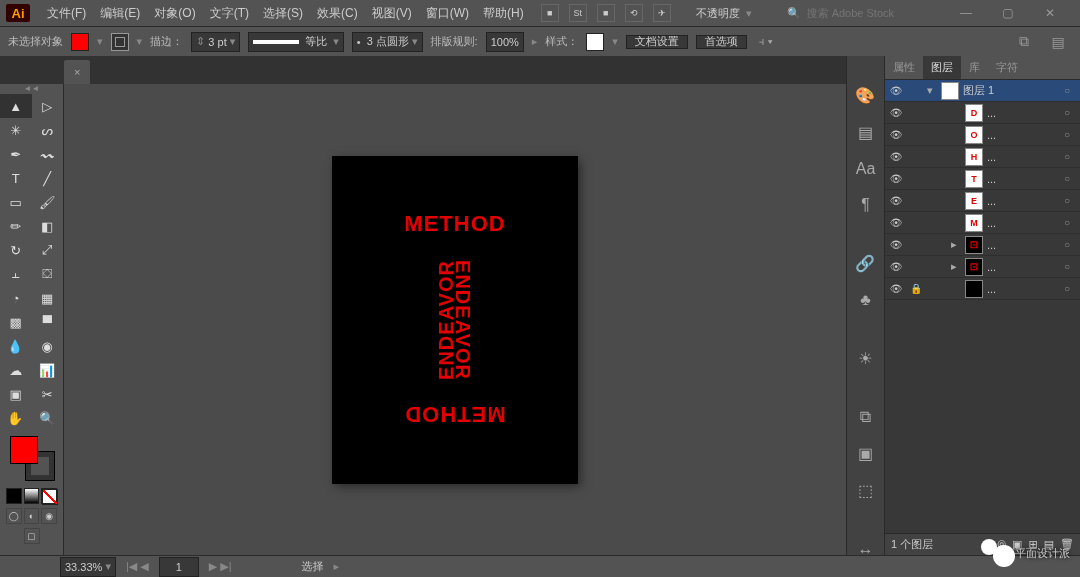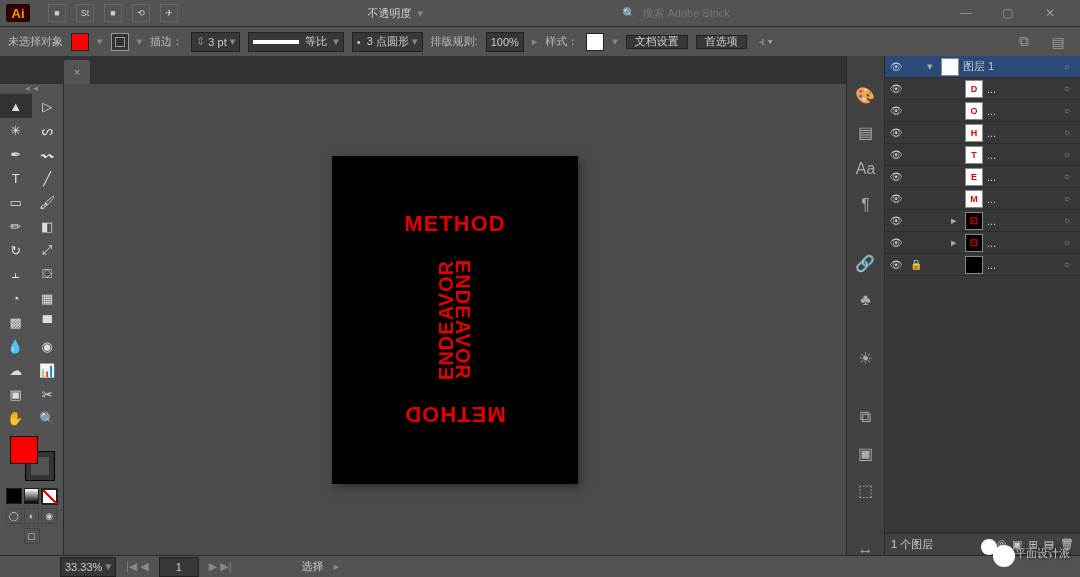--- a/index.html
+++ b/index.html
@@ -86,20 +86,31 @@
 .wm-ic{width:34px;height:28px;position:relative}
 .wm-ic::before,.wm-ic::after{content:"";position:absolute;border-radius:50%;background:#fff}
 .wm-ic::before{width:16px;height:16px;left:0;top:0}
 .wm-ic::after{width:22px;height:22px;right:0;bottom:0}
 </style>
 </head>
 <body>
 
 <div class="menubar">
   <div class="ai-logo">Ai</div>
+  <div class="row" id="menus">
+      <div class="menu-item">文件(F)</div>
+      <div class="menu-item">编辑(E)</div>
+      <div class="menu-item">对象(O)</div>
+      <div class="menu-item">文字(T)</div>
+      <div class="menu-item">选择(S)</div>
+      <div class="menu-item">效果(C)</div>
+      <div class="menu-item">视图(V)</div>
+      <div class="menu-item">窗口(W)</div>
+      <div class="menu-item">帮助(H)</div>
+    </div>
   <div class="mb-extra" id="mb-extras">
       <div class="mb-icon">■</div>
       <div class="mb-icon">St</div>
       <div class="mb-icon">■</div>
       <div class="mb-icon">⟲</div>
       <div class="mb-icon">✈</div>
     </div>
   <div class="search-stock" style="margin-left:auto">
     <span>不透明度</span>
       <span style="color:#888">▾</span>
@@ -286,20 +297,26 @@
     <div class="rail-icon">⧉</div>
     <div class="rail-icon">▣</div>
     <div class="rail-icon">⬚</div>
     <div class="rail-sep"></div>
     <div class="rail-icon">↔</div>
     <div class="rail-icon">≡</div>
     <div class="rail-sep"></div>
   </div>
 
 <div class="panels">
+  <div class="panel-tabs" id="ptabs">
+      <div class="ptab">属性</div>
+      <div class="ptab active">图层</div>
+      <div class="ptab">库</div>
+      <div class="ptab">字符</div>
+    </div>
   <div class="layers" id="layers">
       <div class="layer-row" style="background: rgb(42, 74, 122);">
         <div class="eye">👁</div>
         <div class="lock"></div>
         <span class="indent" style="width:0px"></span>
         <span style="color:#aaa;width:10px;display:inline-block">▾</span>
         <span style="width:4px"></span>
         <div class="thumb" style="background:#fff"></div>
         <span class="lname">图层 1</span>
         <span class="target">○</span>

